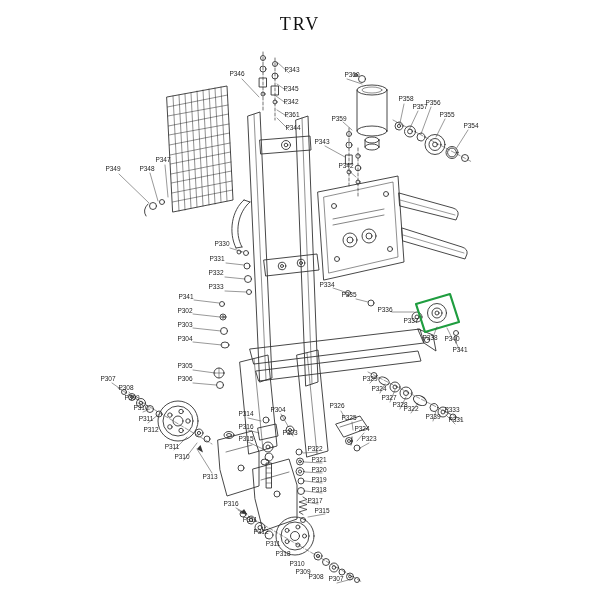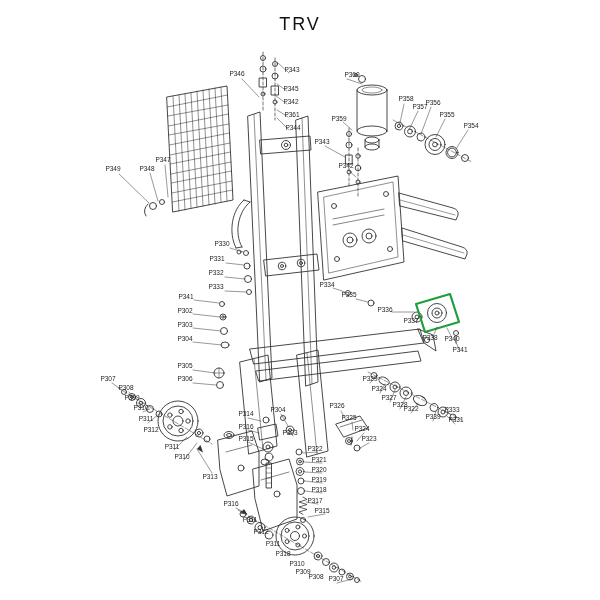--- a/index.html
+++ b/index.html
@@ -3,21 +3,21 @@
 <meta charset="utf-8">
 <style>
   html,body { margin:0; padding:0; background:#ffffff; }
   .canvas {
     width:600px; height:600px; position:relative; background:#ffffff;
     font-family:"Liberation Sans", sans-serif; overflow:hidden;
   }
   .title {
     position:absolute; top:14px; left:0; width:100%;
     text-align:center; font-size:18px; letter-spacing:2px; color:#111;
-    font-family:Liberation Sans, sans-serif;
+    font-family:Liberation Serif, serif;
   }
   svg.diagram { position:absolute; left:0; top:0; }
   .part-label {
     font-family:"Liberation Sans", sans-serif;
     font-size:6.5px; fill:#1c1c1c; text-anchor:middle;
   }
 </style>
 </head>
 <body>
 

